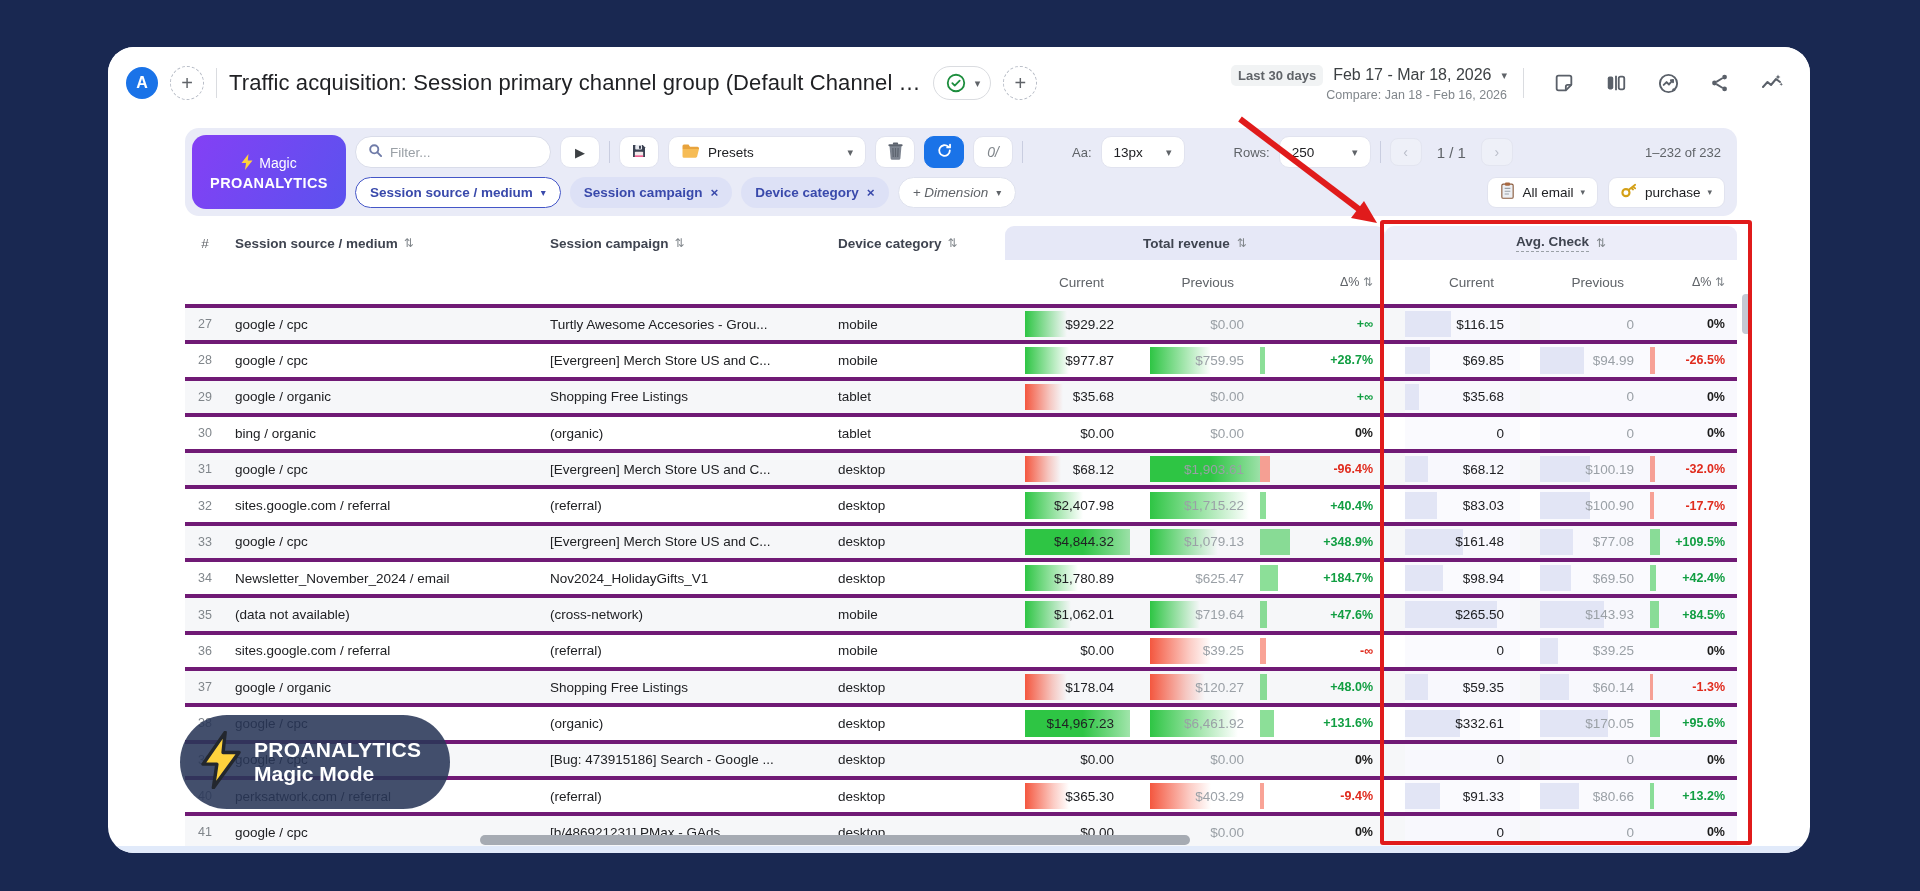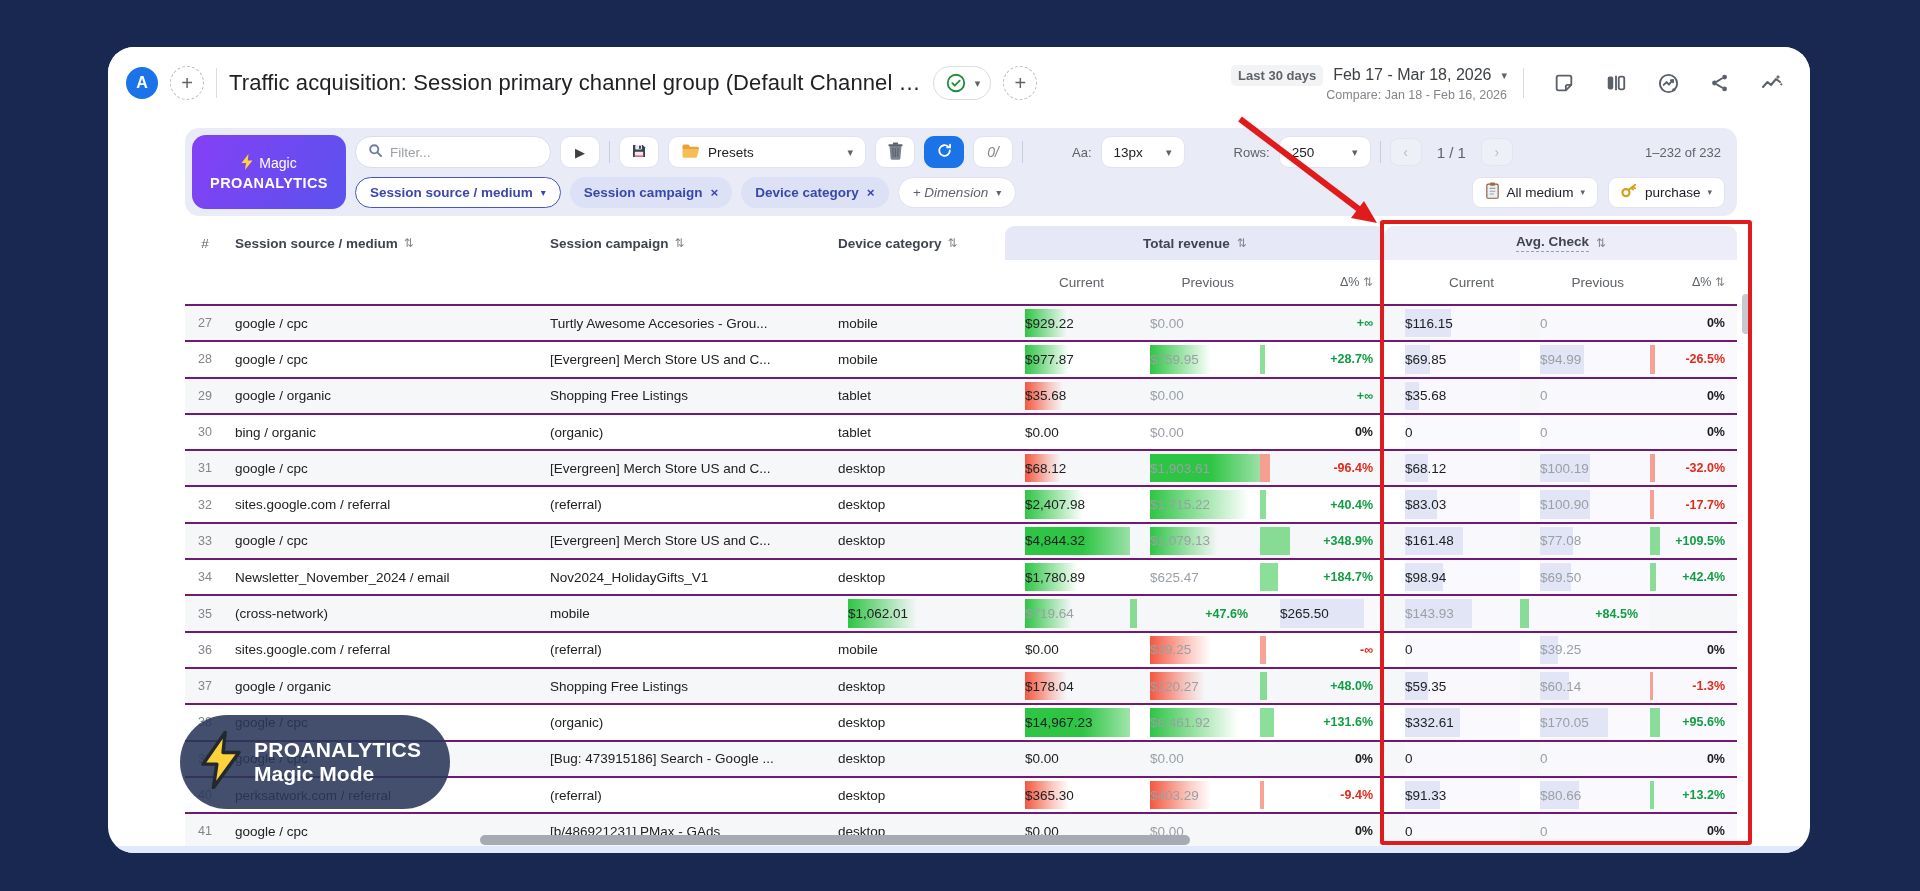--- a/index.html
+++ b/index.html
@@ -81,26 +81,26 @@
   .h1.idx { justify-content:center; color:#5f6368; font-weight:normal; }
   .sort { font-size:12px; color:#80868b; font-weight:normal; }
   .ghcell { height:34px; display:flex; align-items:center; justify-content:center; gap:7px;
             font-size:13.5px; font-weight:bold; color:#3f4450; border-radius:9px 9px 0 0; }
   .ghcell.tr { grid-column:5 / span 3; background:#e6e8f7; }
   .ghcell.ac { grid-column:8 / span 3; background:#ecedf9; }
   .ghcell.ac .lbl { border-bottom:1.5px dashed #9aa0a6; padding-bottom:2px; }
   .ghead2 { height:44px; align-items:center; background:#fff; }
   .h2 { font-size:13.5px; color:#5f6368; text-align:right; padding-right:26px; }
   .h2.d { padding-right:12px; font-size:12.5px; }
-  .trow { height:36.3px; border-top:2px solid #701a75; align-items:center; background:#fff; }
+  .trow { height:36.3px; border-top:4px solid #701a75; align-items:center; background:#fff; }
   .trow.zebra { background:#f6f7f9; }
   .cell { position:relative; height:100%; display:flex; align-items:center; overflow:hidden; }
   .c-idx { justify-content:center; color:#80868b; font-size:12.5px; }
   .c-text { padding-left:10px; font-size:13.5px; color:#202124; white-space:nowrap; }
-  .cell.num { justify-content:flex-start; padding-right:16px; font-size:13.5px;margin-left:20px; }
+  .cell.num { justify-content:flex-end; padding-right:16px; font-size:13.5px;margin-left:20px; }
   .cell.num .val { position:relative; color:#202124; font-weight:500; }
   .cell.num.prev .val { color:#9aa0a6; font-weight:normal; }
   .cell.ac { background:rgba(248,248,253,.75); }
   .bar { position:absolute; left:0; top:3px; bottom:3px; }
   .bar-green { background:linear-gradient(90deg,#2ec544 0%,rgba(46,197,68,.35) 65%,rgba(46,197,68,0) 100%); }
   .bar-greensolid { background:linear-gradient(90deg,#2ec544 0%,#2ec544 55%,rgba(46,197,68,.45) 100%); }
   .bar-red { background:linear-gradient(90deg,#f4573f 0%,rgba(244,87,63,.30) 65%,rgba(244,87,63,0) 100%); }
   .bar-lav { background:#e2e5f5; }
   .cell.delta { justify-content:flex-end; padding-right:12px; font-size:12.5px; font-weight:bold; }
   .dbar { position:absolute; left:0; top:3px; bottom:3px; }
@@ -302,21 +302,21 @@
       </div>
       <div class="ev-wrap">
         <div class="ev-btn">
           <span><svg width="15" height="17" viewBox="0 0 20 24">
                 <rect x="2" y="3" width="16" height="20" rx="2" fill="#eceff3" stroke="#8a5a3b" stroke-width="1.6"></rect>
                 <rect x="6.5" y="0.8" width="7" height="4.4" rx="1.2" fill="#a9683f"></rect>
                 <line x1="6" y1="9" x2="14" y2="9" stroke="#9aa0a6" stroke-width="1.5"></line>
                 <line x1="6" y1="13" x2="14" y2="13" stroke="#9aa0a6" stroke-width="1.5"></line>
                 <line x1="6" y1="17" x2="12" y2="17" stroke="#9aa0a6" stroke-width="1.5"></line>
               </svg></span>
-          <span>All medium</span>
+          <span>All email</span>
           <span class="car">▾</span>
         </div>
         <div class="ev-btn">
           <span><svg width="17" height="15" viewBox="0 0 24 20">
                 <circle cx="7" cy="13" r="5" fill="none" stroke="#d4a017" stroke-width="3"></circle>
                 <path d="M11 9L20 2m-3 2.5l3 2.5M14.5 6.5l2.5 2" stroke="#d4a017" stroke-width="2.6" fill="none" stroke-linecap="round"></path>
               </svg></span>
           <span>purchase</span>
           <span class="car">▾</span>
         </div>
@@ -646,20 +646,23 @@
             <span class="val">$69.50</span>
           </div>
           <div class="cell delta ac">
             <span class="dbar g" style="width: 6px;"></span>
             <span class="val dg">+42.4%</span>
           </div>
         </div>
         <div class="grid trow zebra">
           <div class="cell c-idx">
             <span class="val">35</span>
+          </div>
+          <div class="cell c-text">
+            <span class="val">(data not available)</span>
           </div>
           <div class="cell c-text">
             <span class="val">(cross-network)</span>
           </div>
           <div class="cell c-text">
             <span class="val">mobile</span>
           </div>
           <div class="cell num cur">
             <span class="bar bar-green" style="width: 44%;"></span>
             <span class="val">$1,062.01</span>

